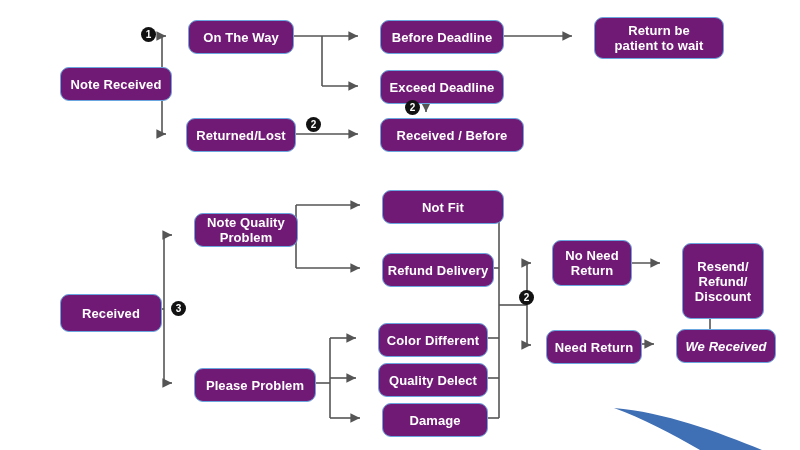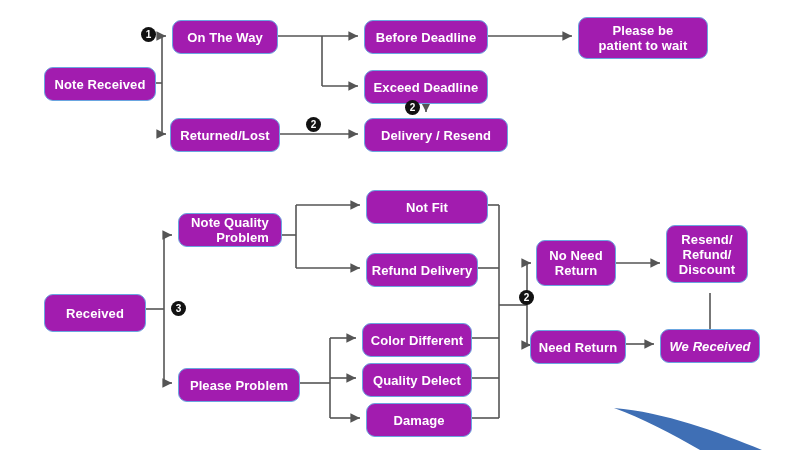--- a/index.html
+++ b/index.html
@@ -9,35 +9,36 @@
     font-family:"Liberation Sans", sans-serif;
     overflow:hidden;
   }
   #canvas{position:relative;width:800px;height:450px;}
   svg.layer{position:absolute;left:0;top:0;width:800px;height:450px;}
   #edges{z-index:1;}
   #decor{z-index:0;}
   .node{
     position:absolute;
     box-sizing:border-box;
-    background:#a21caf;
+    background:#701a75;
     border:1.5px solid #6aa6e0;
     border-radius:9px;
     color:#ffffff;
     font-weight:bold;
     font-size:13px;
     line-height:15px;
     display:flex;
     align-items:center;
     justify-content:center;
     text-align:center;
     letter-spacing:0.1px;
     z-index:3;
     white-space:pre-line;
     padding:16px 4px;
+    margin-left:16px;
   }
   .marker{
     position:absolute;
     width:15px;height:15px;
     border-radius:50%;
     background:#121212;
     color:#ffffff;
     font-size:10px;
     font-weight:bold;
     line-height:15px;
@@ -115,41 +116,41 @@
       <path d="M710 329 L 710 293"></path>
 
     </g>
   </svg>
 
   <div class="node" style="left:44px;top:67px;width:112px;height:32px;">Note Received</div>
   <div class="node" style="left:172px;top:20px;width:106px;height:32px;">On The Way</div>
   <div class="node" style="left:364px;top:20px;width:124px;height:32px;">Before Deadline</div>
   <div class="node" style="left:170px;top:118px;width:110px;height:32px;">Returned/Lost</div>
   <div class="node" style="left:364px;top:70px;width:124px;height:32px;">Exceed Deadline</div>
-  <div class="node" style="left:364px;top:118px;width:144px;height:32px;">Delivery / Resend</div>
-  <div class="node" style="left:578px;top:17px;width:130px;height:42px;">Please be
+  <div class="node" style="left:364px;top:118px;width:144px;height:32px;">Received / Before</div>
+  <div class="node" style="left:578px;top:17px;width:130px;height:42px;">Return be
 patient to wait</div>
 
   <div class="marker" style="left:141px;top:27px;">1</div>
   <div class="marker" style="left:306px;top:117px;">2</div>
   <div class="marker" style="left:405px;top:100px;">2</div>
 
   <div class="node" style="left:44px;top:294px;width:102px;height:38px;">Received</div>
-  <div class="node" style="left:178px;top:213px;width:104px;height:28px;text-align:right;">Note Quality
+  <div class="node" style="left:178px;top:213px;width:104px;height:28px;">Note Quality
 Problem</div>
   <div class="node" style="left:178px;top:368px;width:122px;height:30px;">Please Problem</div>
   <div class="node" style="left:366px;top:190px;width:122px;height:30px;">Not Fit</div>
   <div class="node" style="left:366px;top:253px;width:112px;height:30px;">Refund Delivery</div>
   <div class="node" style="left:362px;top:323px;width:110px;height:30px;text-align:right;">Color Different</div>
   <div class="node" style="left:362px;top:363px;width:110px;height:30px;">Quality Delect</div>
   <div class="node" style="left:366px;top:403px;width:106px;height:30px;">Damage</div>
   <div class="node" style="left:536px;top:240px;width:80px;height:46px;">No Need
 Return</div>
   <div class="node" style="left:530px;top:330px;width:96px;height:30px;text-align:right;">Need Return</div>
-  <div class="node" style="left:666px;top:225px;width:82px;height:58px;">Resend/
+  <div class="node" style="left:666px;top:243px;width:82px;height:76px;">Resend/
 Refund/
 Discount</div>
   <div class="node" style="left:660px;top:329px;width:100px;height:30px;font-style:italic;">We Received</div>
 
   <div class="marker" style="left:171px;top:301px;">3</div>
   <div class="marker" style="left:519px;top:290px;">2</div>
 
 </div>
 
 </body></html>

